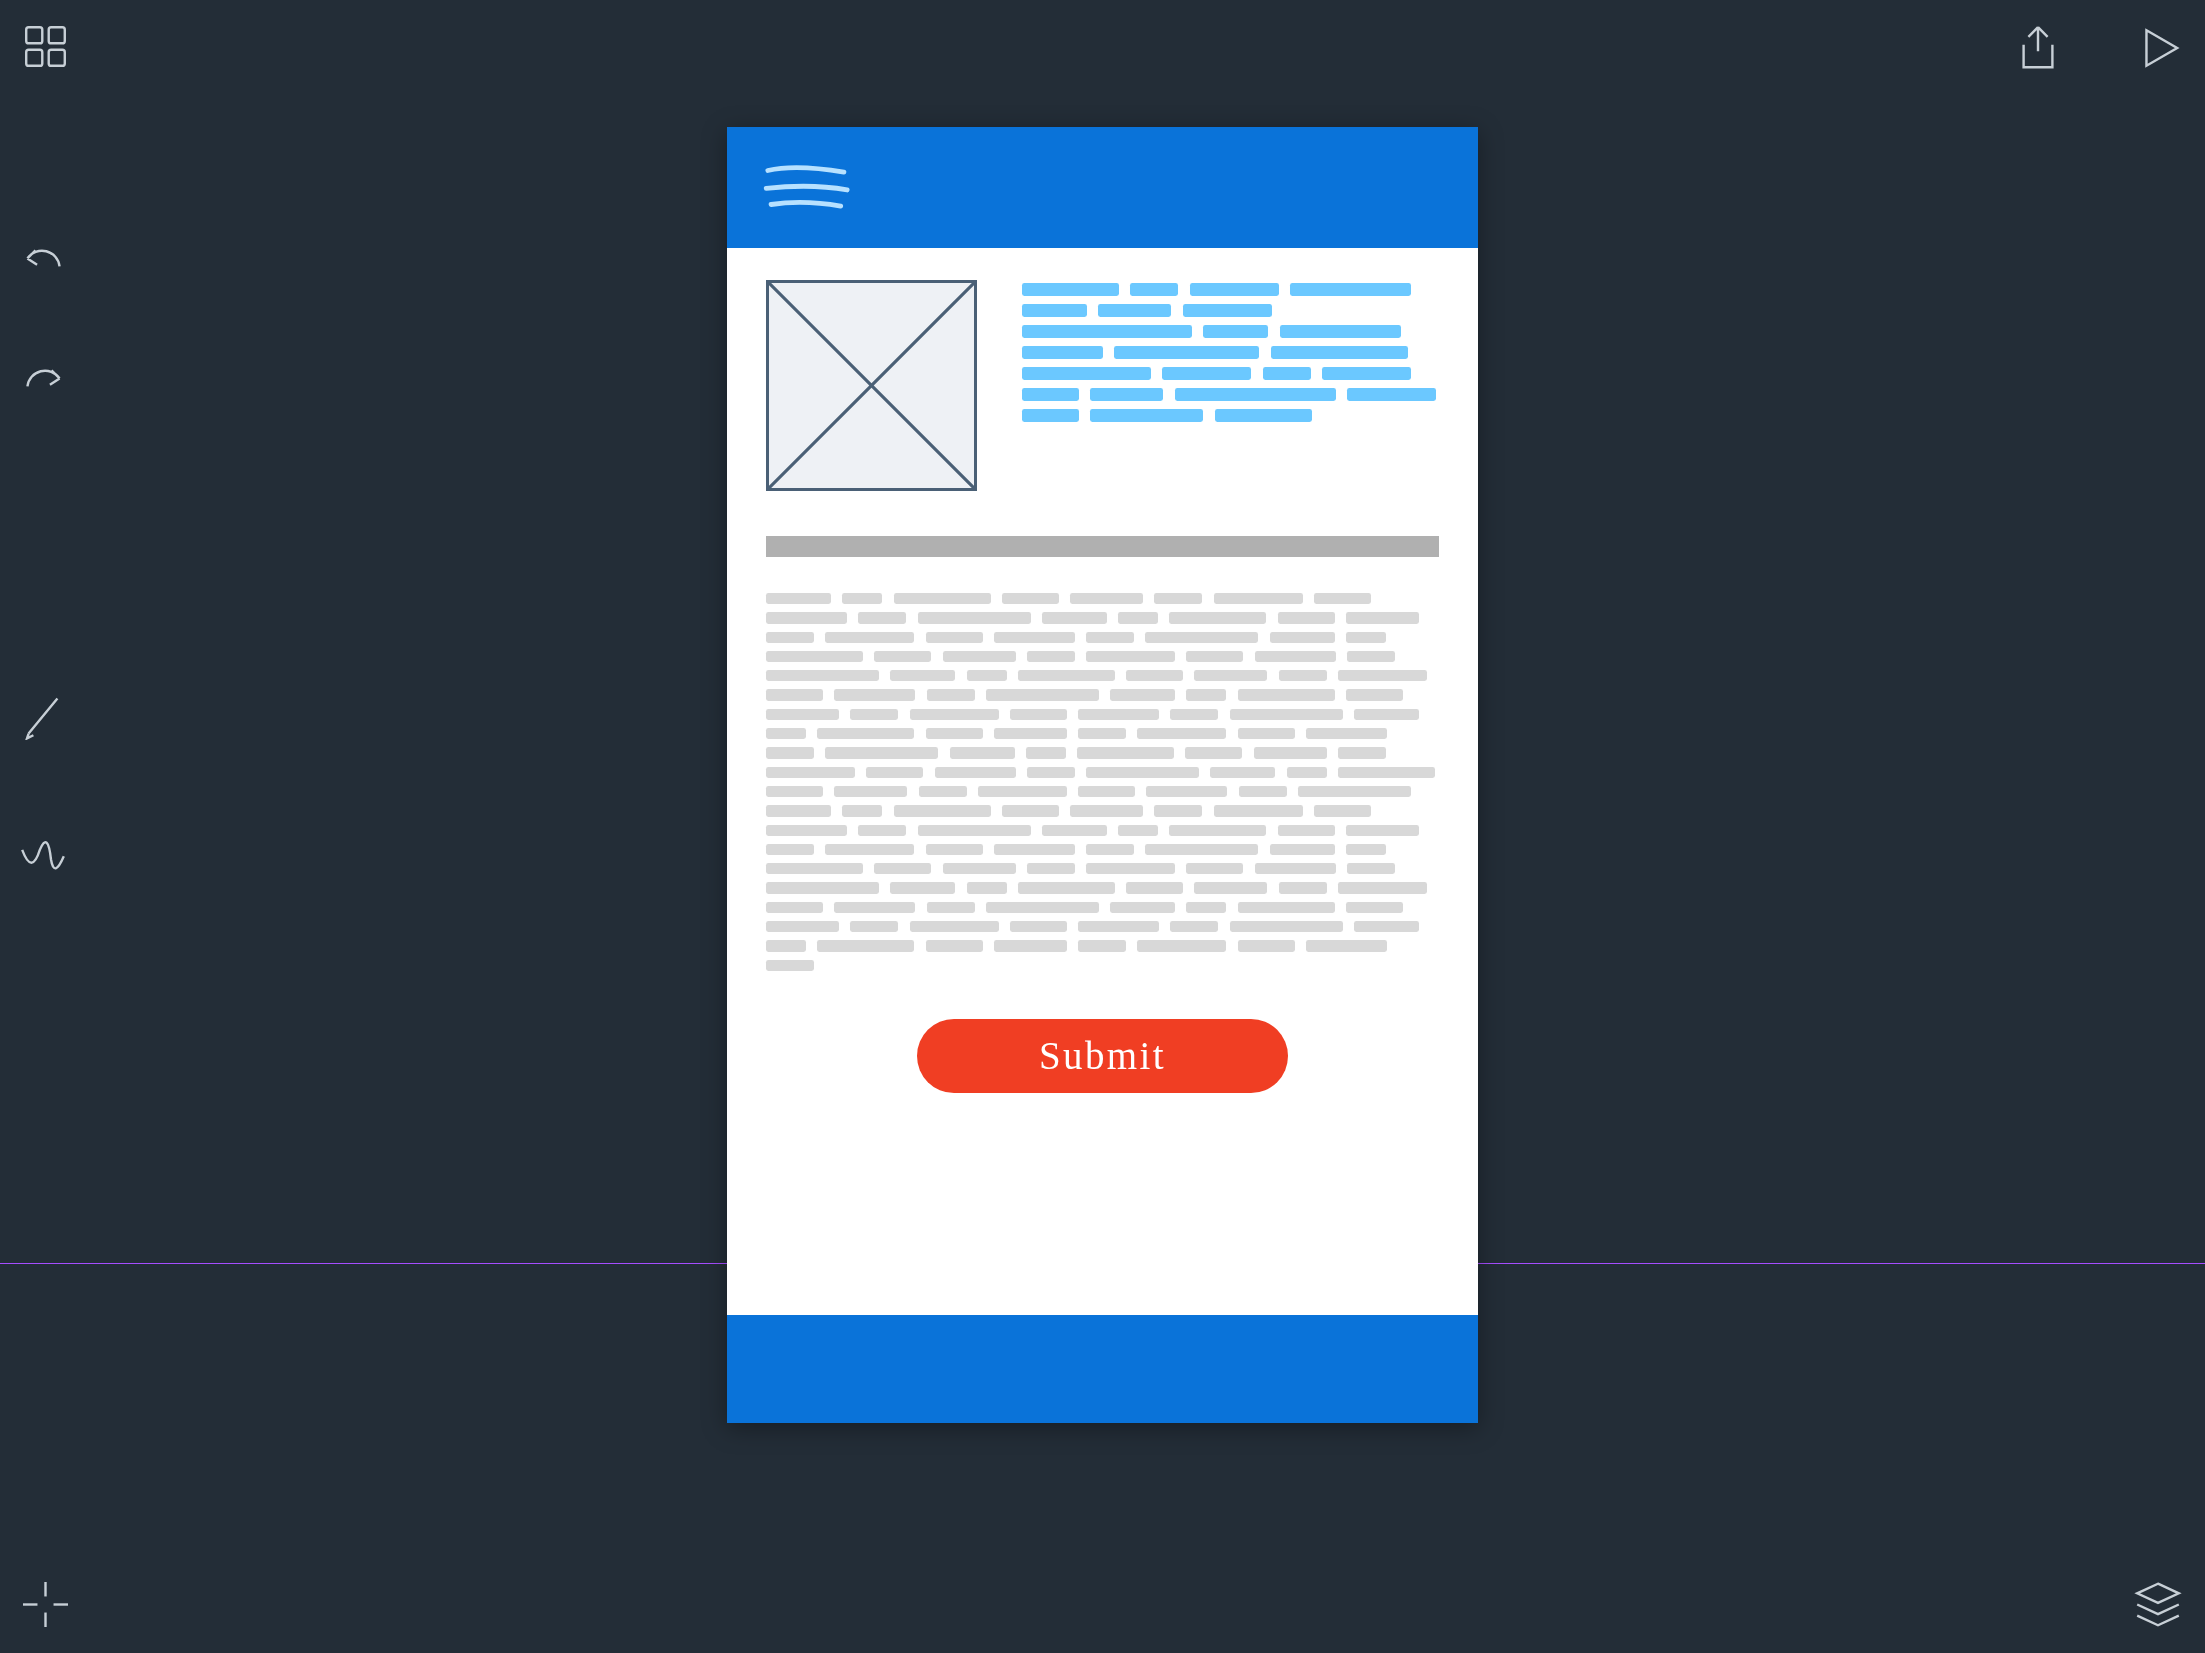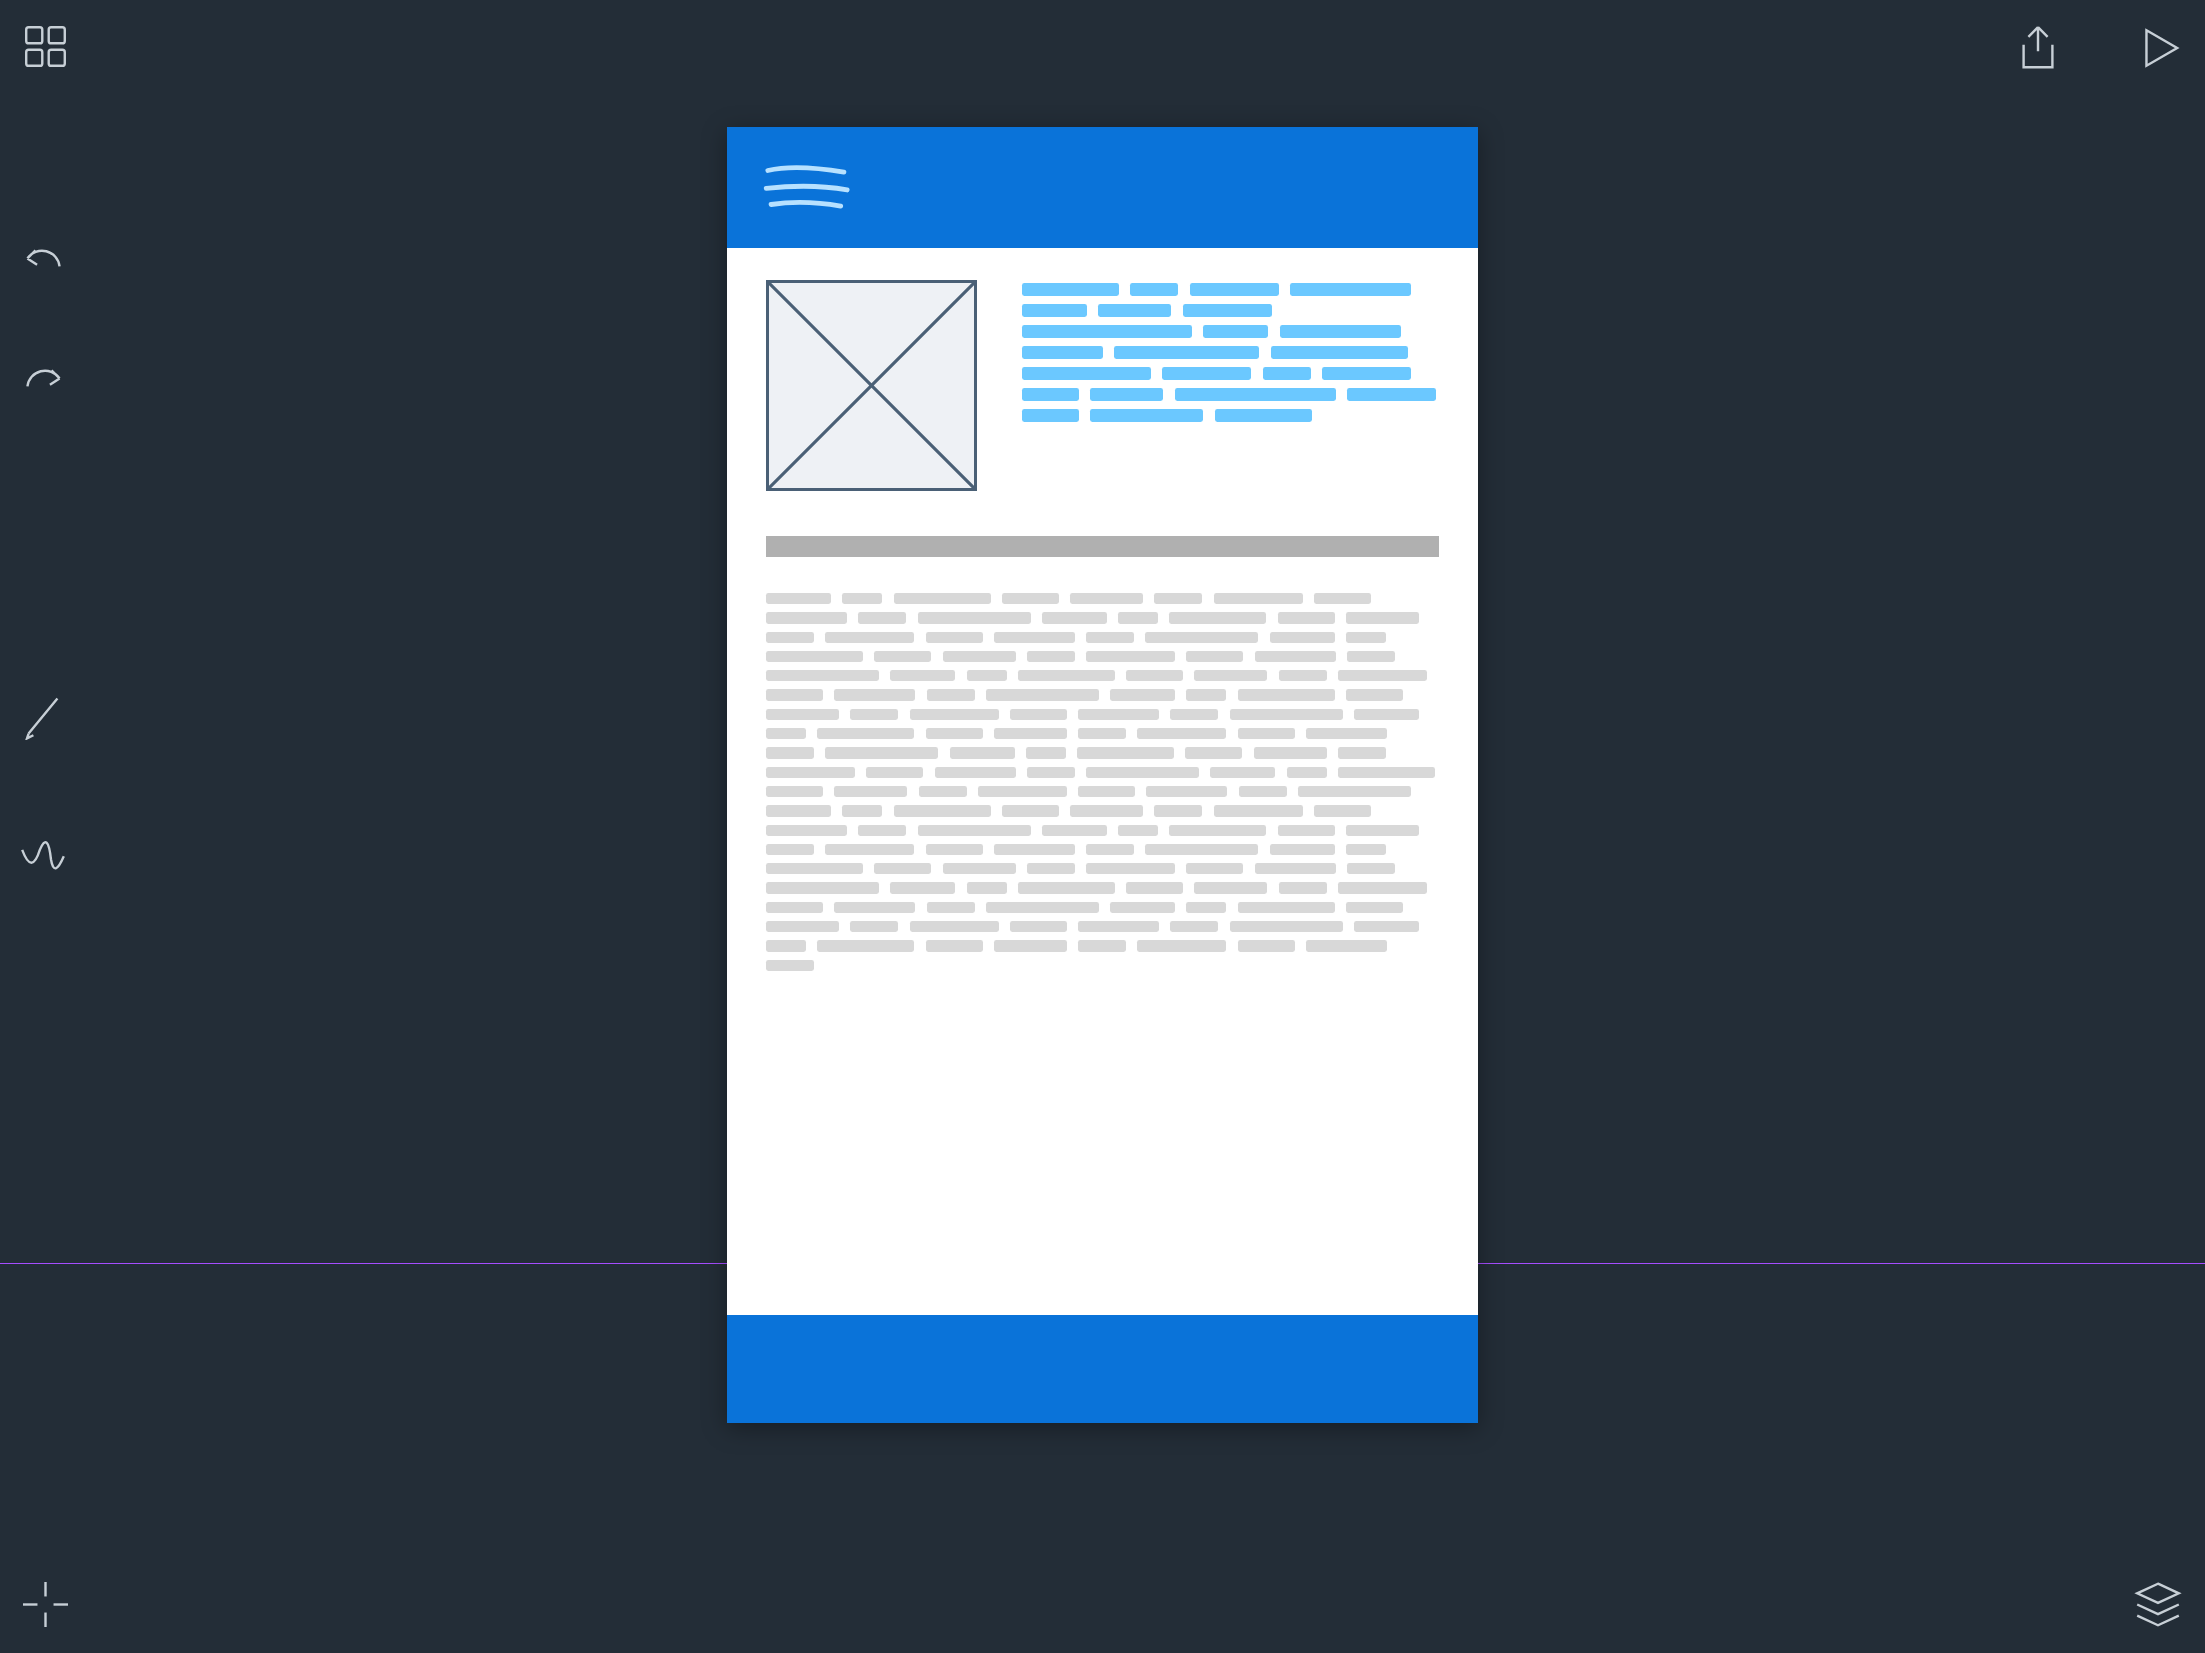--- a/index.html
+++ b/index.html
@@ -415,17 +415,18 @@
         <span style="width:97px"></span>
         <span style="width:57px"></span>
       <span style="width:73px"></span>
         <span style="width:48px"></span>
         <span style="width:89px"></span>
         <span style="width:57px"></span>
         <span style="width:81px"></span>
         <span style="width:48px"></span>
     </div>
 
+    <button class="submit">Submit</button>
   </div>
 
   <div class="mock-footer"></div>
 </div>
 
 
 </body></html>

